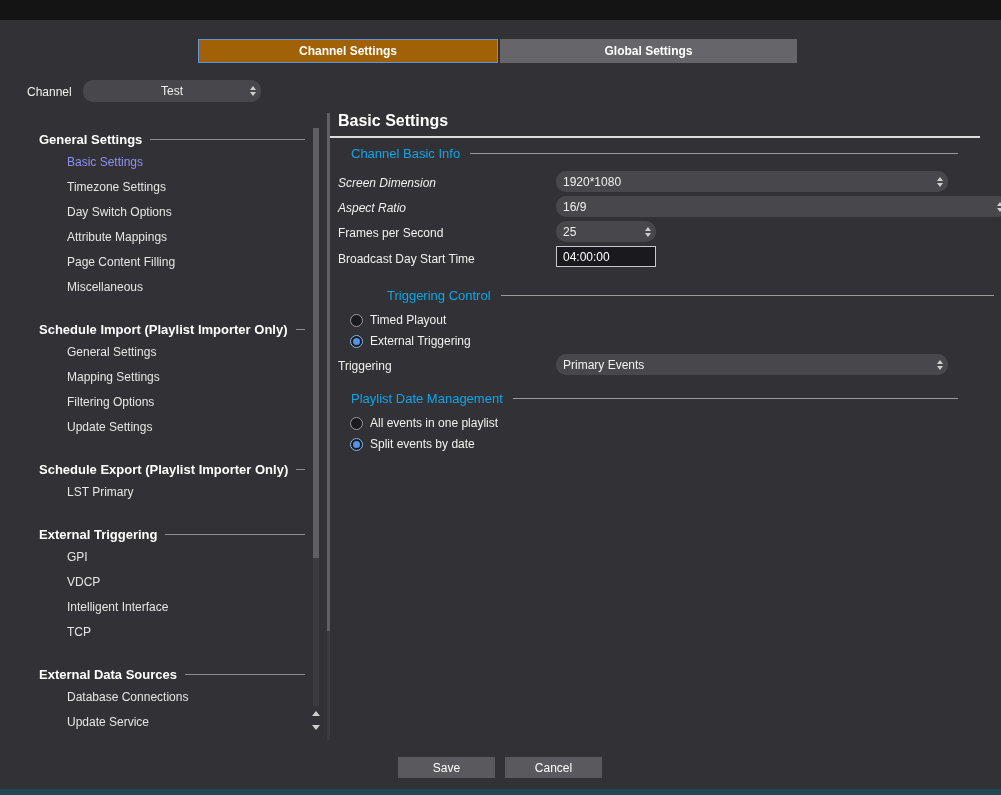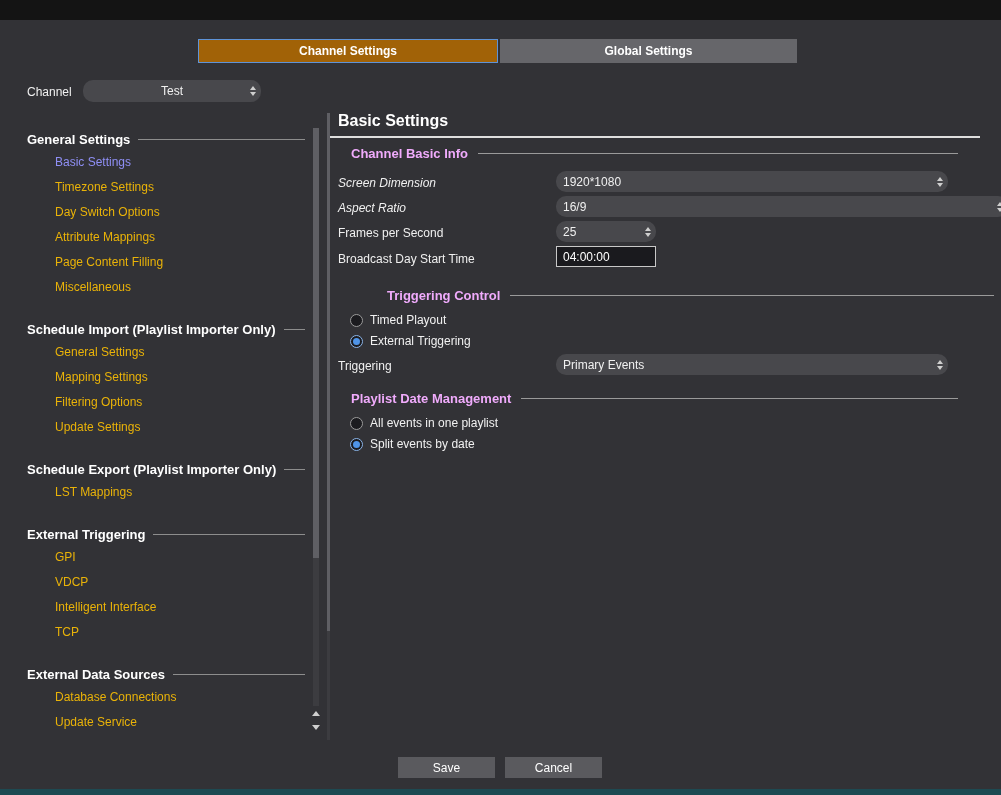--- a/index.html
+++ b/index.html
@@ -32,37 +32,37 @@
   i.tu { border-bottom:4px solid #cfcfcf; }
   i.td { border-top:4px solid #cfcfcf; }
   i.big { border-left-width:4px; border-right-width:4px; }
   i.big.tu { border-bottom-width:5px; }
   i.big.td { border-top-width:5px; }
 
   .channel-label { position:absolute; left:27px; top:85px; }
 
   
   .sidebar { position:absolute; left:27px; top:128px; width:278px; }
-  .side-section { margin-top:18px; }
+  .side-section { margin-top:18px;margin-left:12px; }
   .side-section:first-child { margin-top:0; }
   .side-header { display:flex; align-items:center; gap:8px; height:22px; font-size:13px; font-weight:bold; color:#ffffff; white-space:nowrap; }
   .rule { flex:1; height:1px; background:#8d8d8d; min-width:6px; }
-  .side-item { padding-left:28px; line-height:25px; height:25px; color:#eab308; cursor:pointer; white-space:nowrap; }
+  .side-item { padding-left:28px; line-height:25px; height:25px; color:#e5e5e5; cursor:pointer; white-space:nowrap; }
   .side-item.on { color:var(--selected_nav,#8f8ff5); }
 
   
   .vtrack { position:absolute; width:6px; background:#3c3c40; }
   .vthumb { position:absolute; width:6px; background:#5f5f64; }
   .vtrack.thin, .vthumb.thin { width:3px; }
   .scroll-btn { position:absolute; width:12px; height:12px; display:flex; align-items:center; justify-content:center; cursor:pointer; }
 
   
   .main-title { position:absolute; left:338px; top:112px; font-size:16px; font-weight:bold; color:#ffffff; }
   .title-rule { position:absolute; left:330px; top:136px; width:650px; height:2px; background:#dedede; }
-  .sec-header { position:absolute; display:flex; align-items:center; gap:10px; font-size:13px; font-weight:bold; color:#f0abfc; white-space:nowrap; }
+  .sec-header { position:absolute; display:flex; align-items:center; gap:10px; font-size:13px; font-weight:normal; color:#0ea5e9; white-space:nowrap; }
   .sec-header .rule { background:#9a9a9a; }
   .flabel { position:absolute; color:#f0f0f0; white-space:nowrap; }
   .flabel.italic { font-style:italic; }
 
   .tinput {
     position:absolute; height:21px; box-sizing:border-box; background:#1a1a1e;
     border:1px solid #c8c8c8; color:#ffffff; font-family:"Liberation Sans",sans-serif;
     font-size:12px; padding:0 6px; outline:none;
   }
 
@@ -127,21 +127,21 @@
       <div class="side-item">Mapping Settings</div>
       <div class="side-item">Filtering Options</div>
       <div class="side-item">Update Settings</div>
     </div>
 
     <div class="side-section">
       <div class="side-header">
         <span>Schedule Export (Playlist Importer Only)</span>
         <span class="rule"></span>
       </div>
-      <div class="side-item">LST Mappings</div>
+      <div class="side-item">LST Primary</div>
     </div>
 
     <div class="side-section">
       <div class="side-header">
         <span>External Triggering</span>
         <span class="rule"></span>
       </div>
       <div class="side-item">GPI</div>
       <div class="side-item">VDCP</div>
       <div class="side-item">Intelligent Interface</div>

